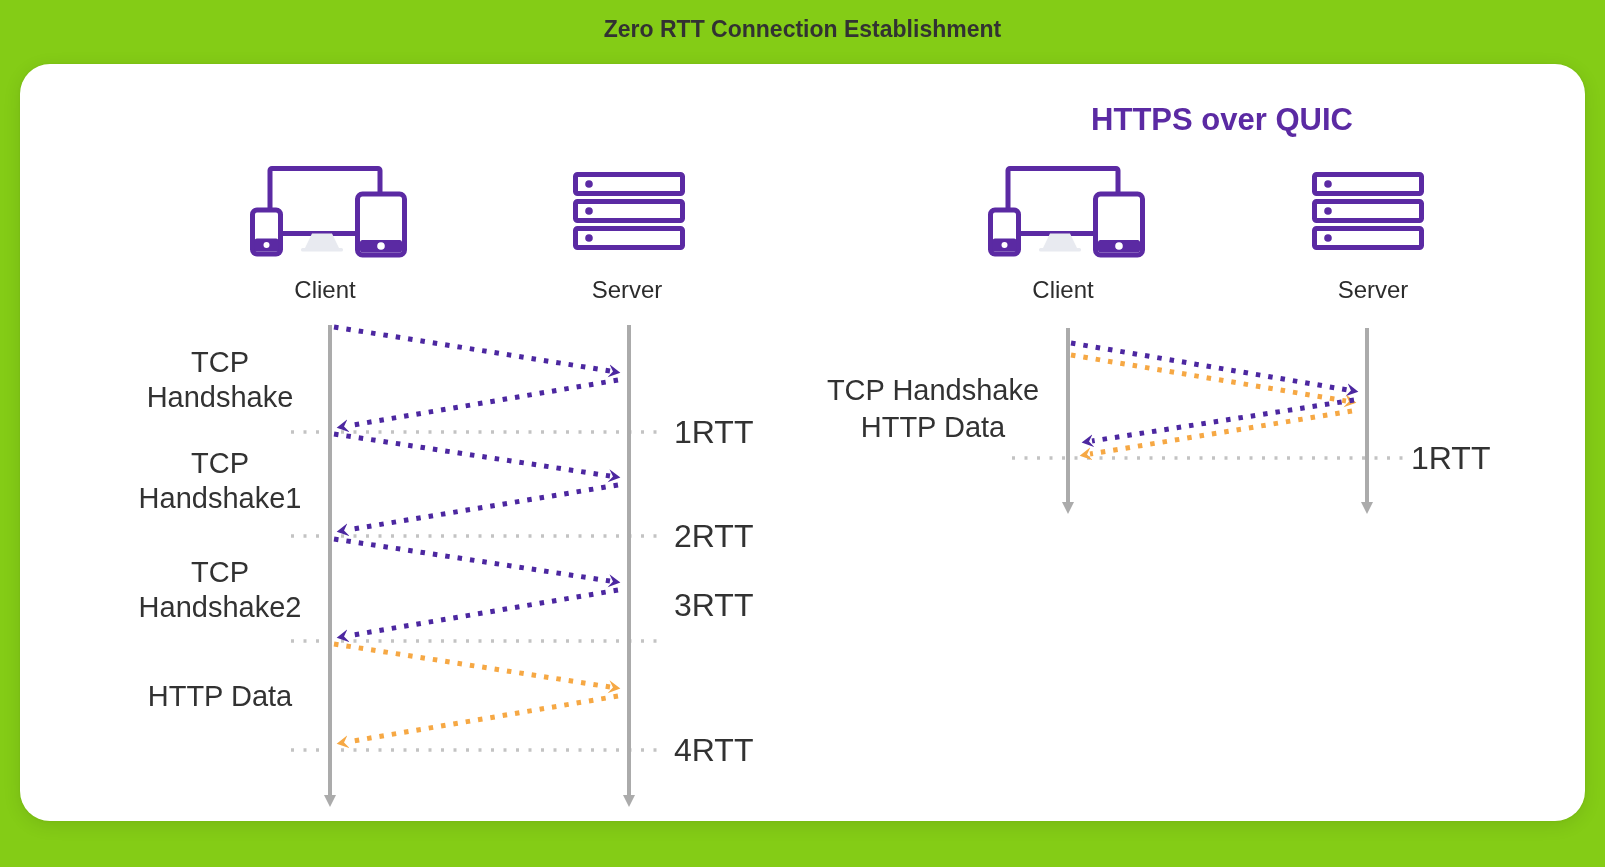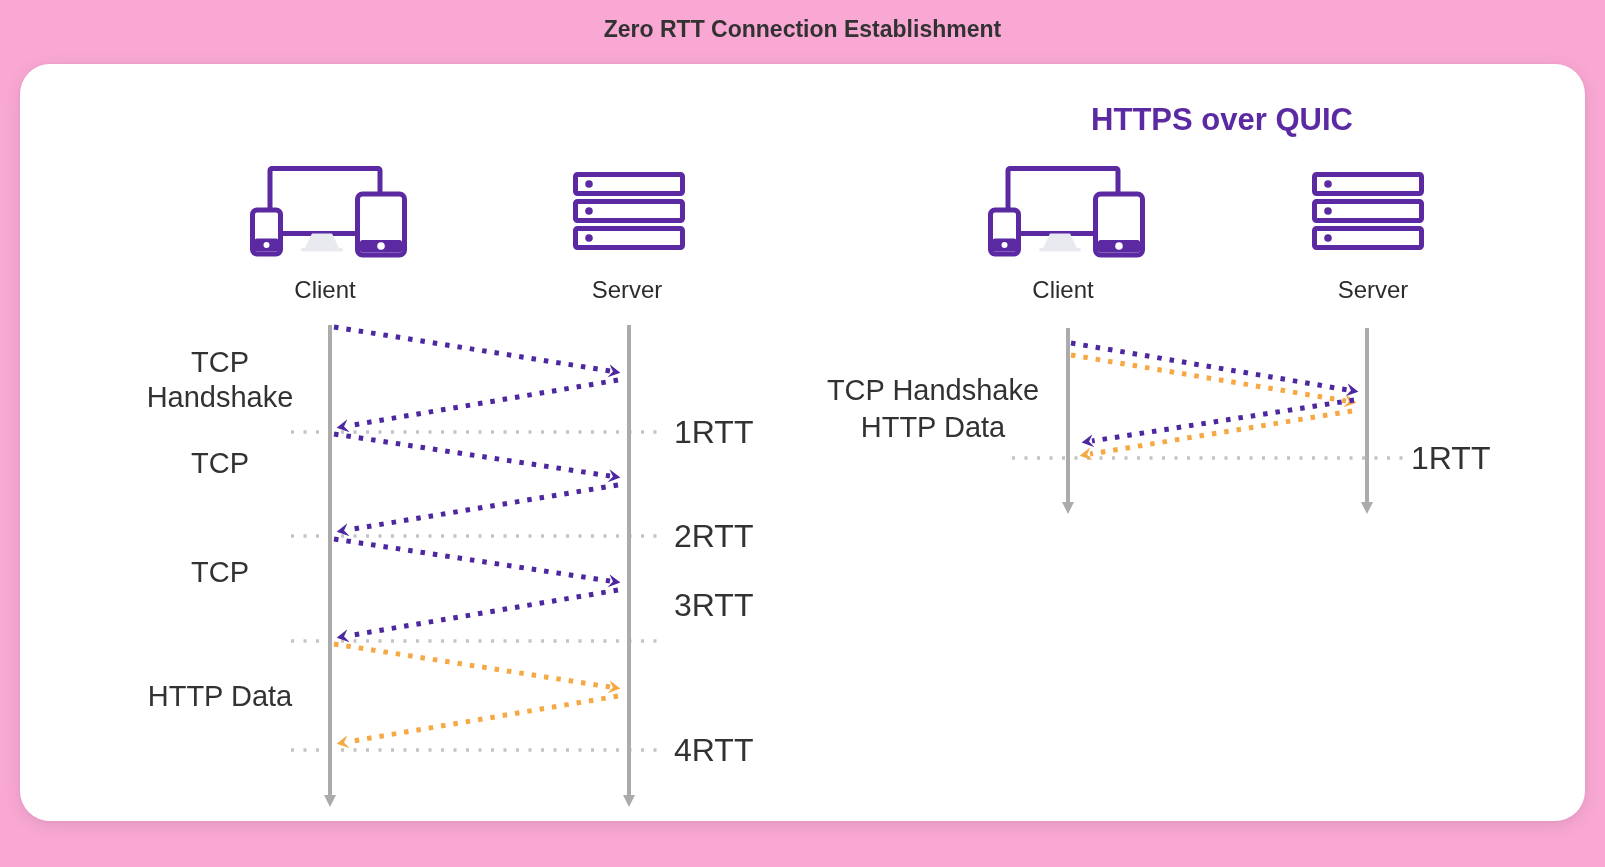--- a/index.html
+++ b/index.html
@@ -1,17 +1,17 @@
 <!DOCTYPE html>
 <html style="--c-purple_heading: #5b2aa3; --c-purple_arrow: #4c27a0; --c-orange: #f6a844; --c-lifeline_gray: #ababab; --c-dotted_gray: #c3c3c3; --c-text_dark: #323232; --c-stand_gray: #e8eaf0; --c-card_bg: #ffffff;"><head>
 <meta charset="utf-8">
 <style>
   html,body{margin:0;padding:0;background:#ffffff;}
   body{font-family:"Liberation Sans", sans-serif; -webkit-font-smoothing:antialiased;}
-  .stage{position:relative;width:1605px;height:867px;overflow:hidden;background:#f9a8d4;}
+  .stage{position:relative;width:1605px;height:867px;overflow:hidden;background:#84cc16;}
   .card{position:absolute;left:20px;top:64px;width:1565px;height:757px;background:var(--c-card_bg,#ffffff);
         border-radius:30px;box-shadow:0 4px 18px rgba(0,0,0,0.10), 0 0 3px rgba(0,0,0,0.05);}
   .diagram-title{position:absolute;left:0;top:16px;width:1605px;text-align:center;
         font-size:23px;font-weight:600;color:var(--c-text_dark,#323232);}
   .panel-heading{position:absolute;top:102px;width:600px;text-align:center;
         font-size:31px;font-weight:700;color:var(--c-purple_heading,#5b2aa3);}
   .entity-label{position:absolute;top:272px;width:200px;text-align:center;
         font-size:24px;color:#2c2c2c;line-height:36px;}
   .step-label{position:absolute;width:320px;text-align:center;
         font-size:29px;line-height:35px;color:var(--c-text_dark,#323232);}
@@ -103,23 +103,25 @@
 
   <div class="entity-label" style="left:225px;">Client</div>
   <div class="entity-label" style="left:527px;">Server</div>
 
   <div class="step-label" style="left:60px;top:345px;">
     <div>TCP</div>
     <div>Handshake</div>
   </div>
   <div class="step-label" style="left:60px;top:446px;">
     <div>TCP</div>
+    <div>Handshake1</div>
   </div>
   <div class="step-label" style="left:60px;top:555px;">
     <div>TCP</div>
+    <div>Handshake2</div>
   </div>
   <div class="step-label" style="left:60px;top:679px;">
     <div>HTTP Data</div>
   </div>
 
   <div class="rtt-label" style="left:674px;top:412px;">1RTT</div>
   <div class="rtt-label" style="left:674px;top:516px;">2RTT</div>
   <div class="rtt-label" style="left:674px;top:585px;">3RTT</div>
   <div class="rtt-label" style="left:674px;top:730px;">4RTT</div>
 

